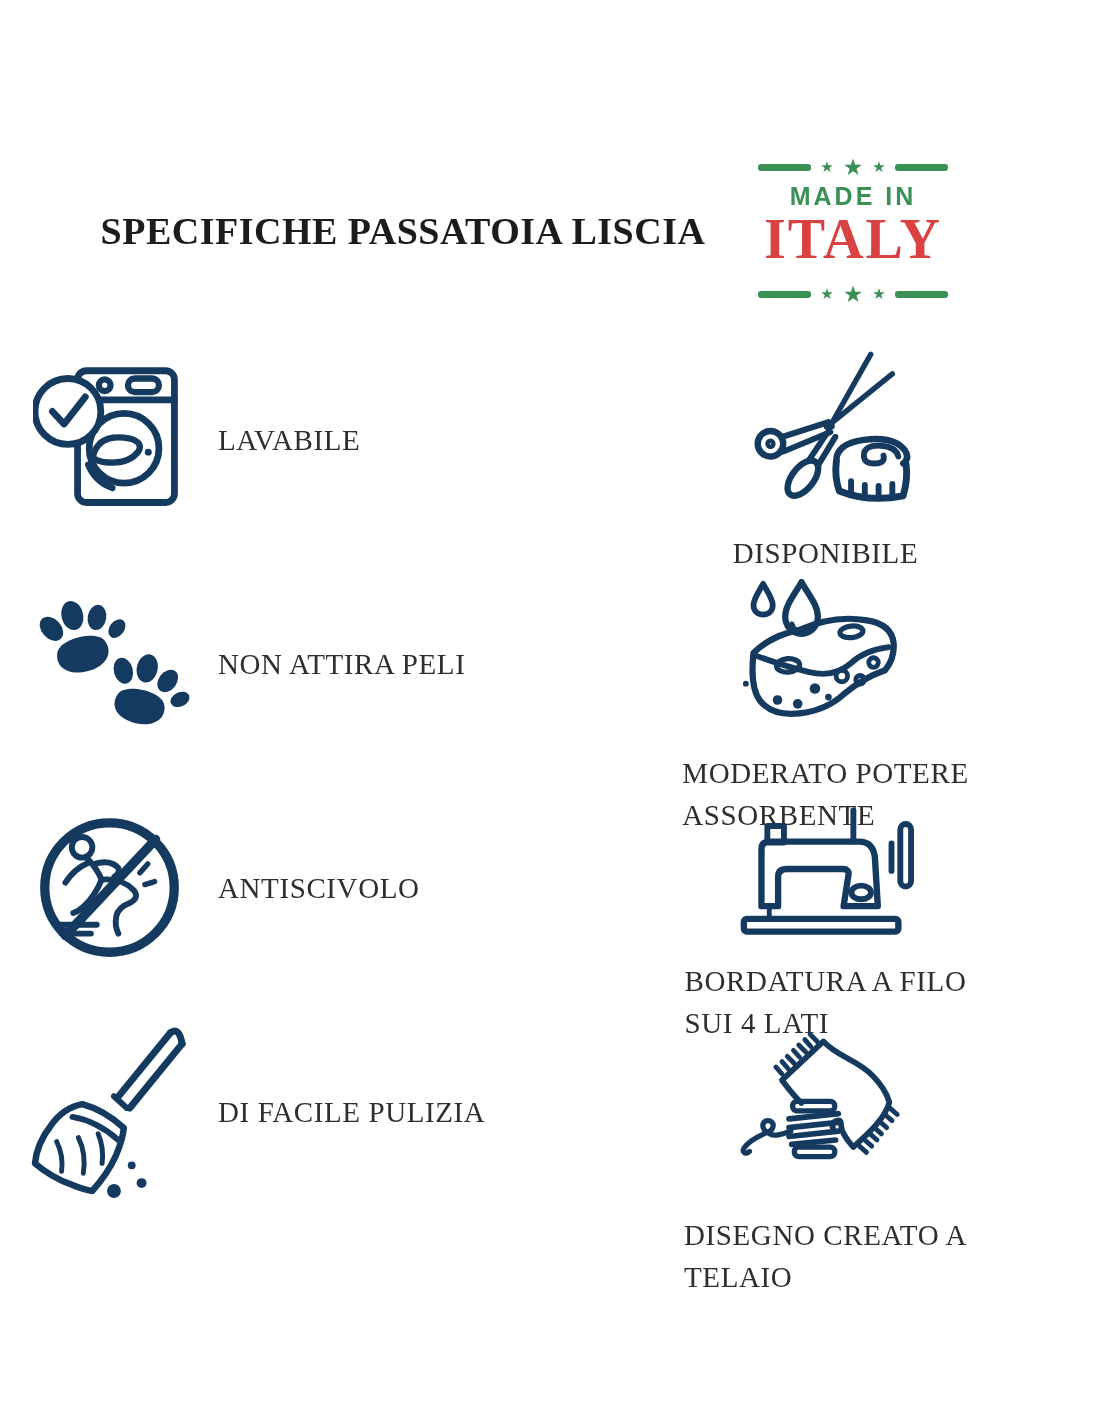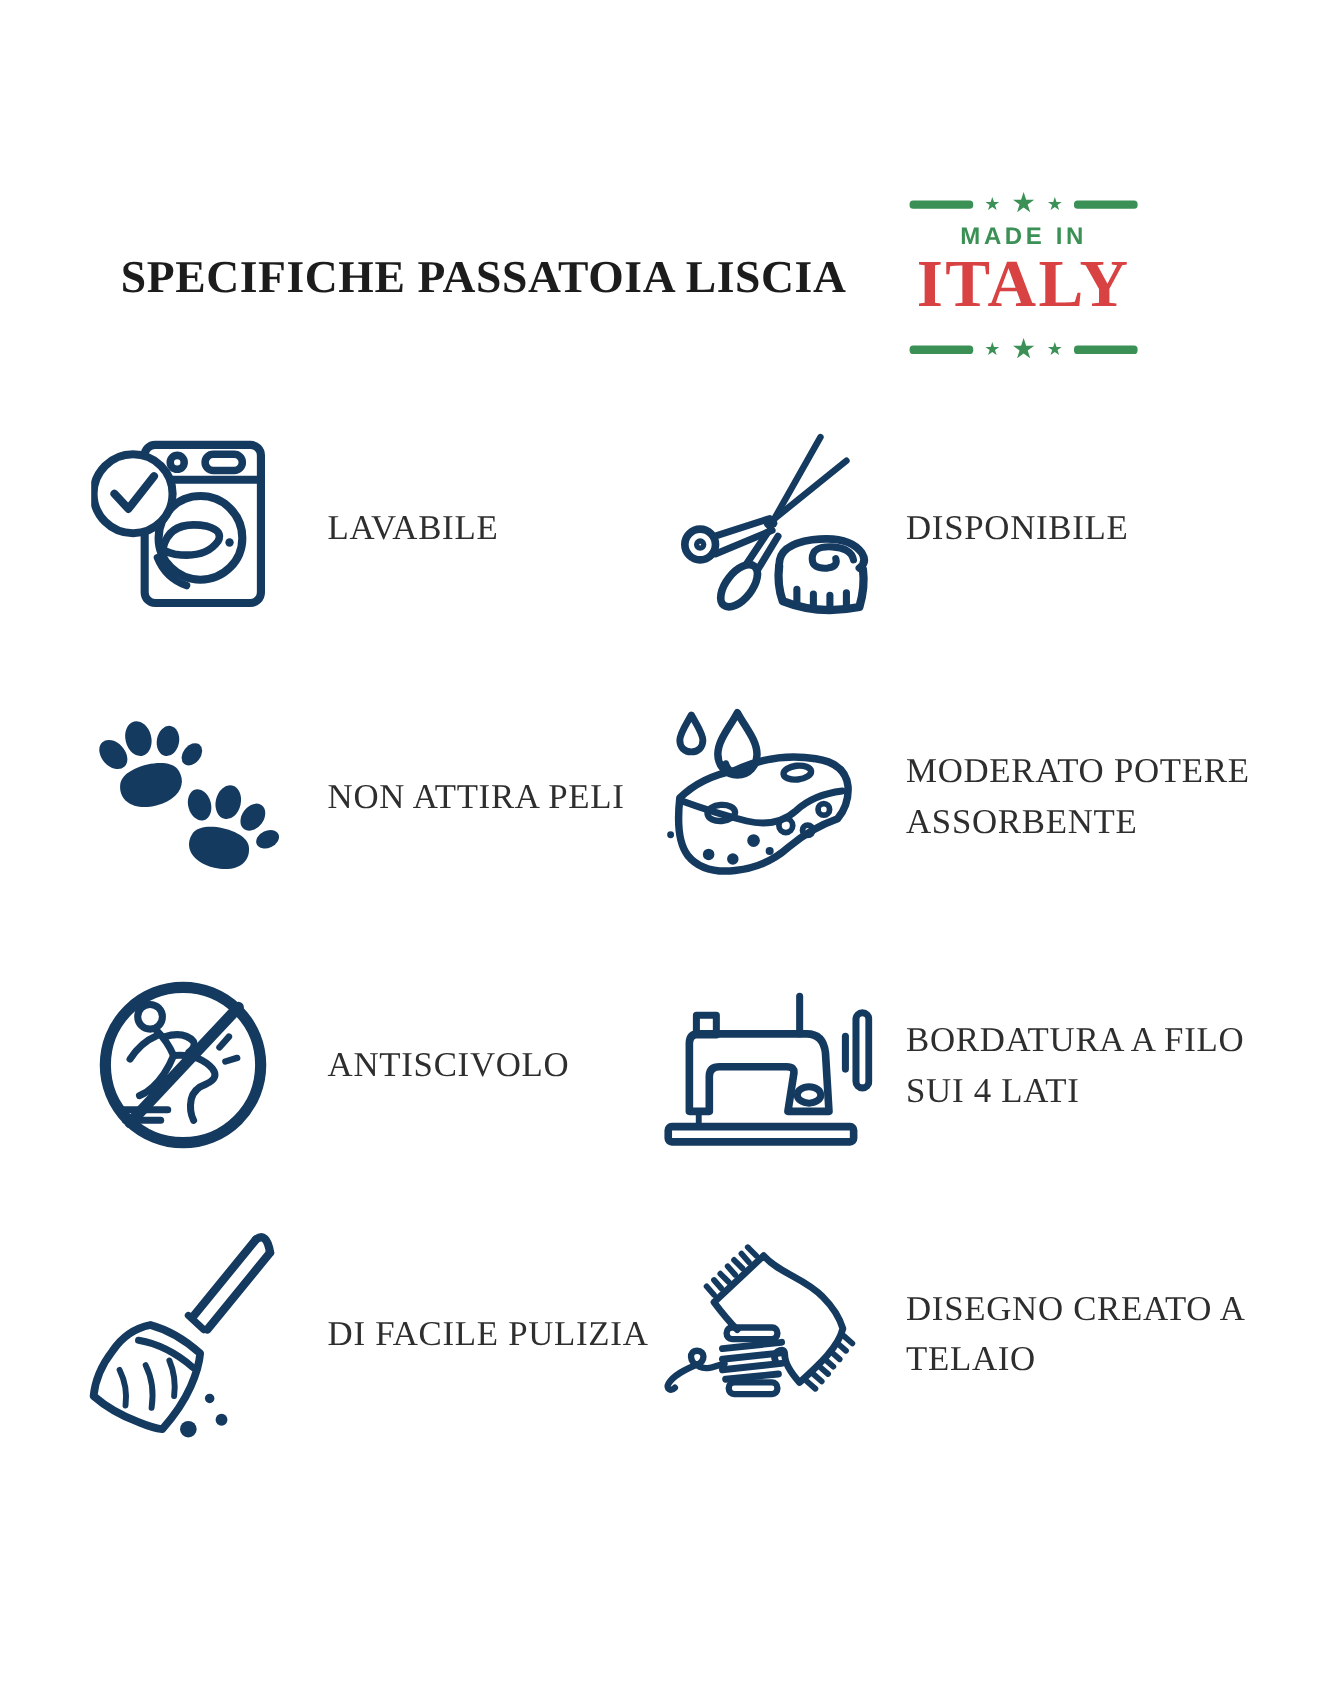--- a/index.html
+++ b/index.html
@@ -13,29 +13,29 @@
         font-family:"Liberation Serif",serif;}
   
   .header{display:flex;align-items:center;margin-top:158px;height:146px;}
   .title{width:710px;margin-left:48px;text-align:center;font-weight:bold;
          font-size:38px;letter-spacing:.5px;color:#1c1c1c;white-space:nowrap;}
   .badge{width:190px;text-align:center;user-select:none;}
   .badge-orn{display:flex;align-items:center;justify-content:center;gap:9px;}
   .badge-bar{width:54px;height:7px;background:var(--green);border-radius:3px;}
   .badge-star{color:var(--green);font-family:"DejaVu Sans",sans-serif;font-size:15px;line-height:1;}
   .badge-star.big{font-size:23px;}
-  .badge-made{font-family:"Liberation Sans",sans-serif;font-weight:bold;font-size:20px;
+  .badge-made{font-family:"Liberation Sans",sans-serif;font-weight:bold;font-size:25px;
               letter-spacing:3px;color:var(--green);margin-top:4px;line-height:1.1;}
   .badge-italy{font-weight:bold;font-size:56px;letter-spacing:2px;color:var(--red);
                line-height:1.05;margin-bottom:14px;}
   
   .grid{display:grid;grid-template-columns:545px 555px;margin-top:42px;row-gap:36px;}
   .cell{display:flex;align-items:center;height:188px;}
-  .cell.l{padding-left:22px;gap:32px;margin-left:43px;}
-  .cell.r{padding-left:6px;gap:28px;}
+  .cell.l{padding-left:22px;gap:20px;}
+  .cell.r{padding-left:6px;gap:18px;flex-direction:column;}
   .iconbox{width:176px;flex:0 0 auto;display:flex;justify-content:center;align-items:center;}
   .label{font-size:29px;letter-spacing:.6px;color:var(--tx);line-height:1.45;}
   .label div{white-space:nowrap;}
   
   .ln{fill:none;stroke:var(--ic);stroke-linecap:round;stroke-linejoin:round;}
   .fl{fill:var(--ic);stroke:none;}
   .wfl{fill:#fff;stroke:var(--ic);stroke-linecap:round;stroke-linejoin:round;}
 </style>
 </head>
 <body>

